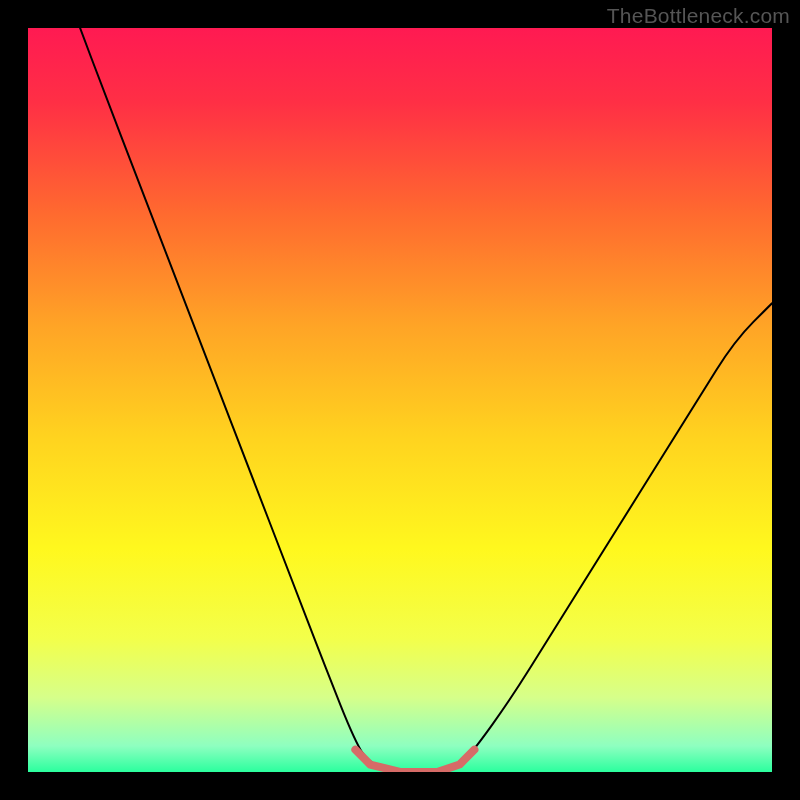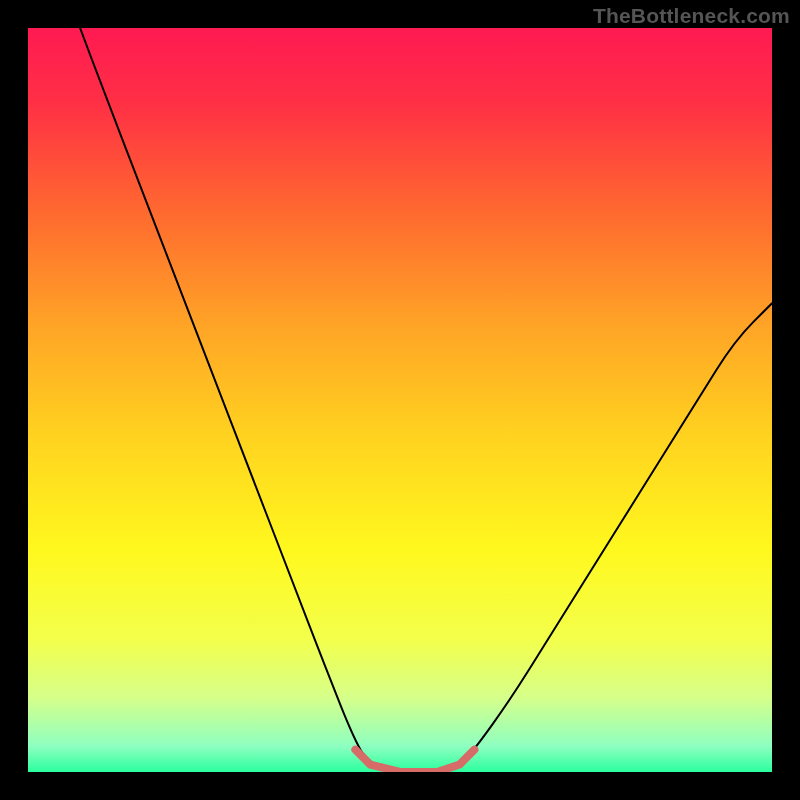--- a/index.html
+++ b/index.html
@@ -26,21 +26,21 @@
     width: 744px;
     height: 744px;
     overflow: hidden;
   }
   .watermark {
     position: absolute;
     top: 4px;
     right: 10px;
     color: #555;
     font-size: 21px;
-    font-weight: 700;
+    font-weight: 400;
     letter-spacing: 0.2px;
     z-index: 20;
   }
   svg {
     display: block;
   }
 </style>
 </head>
 <body>
 

